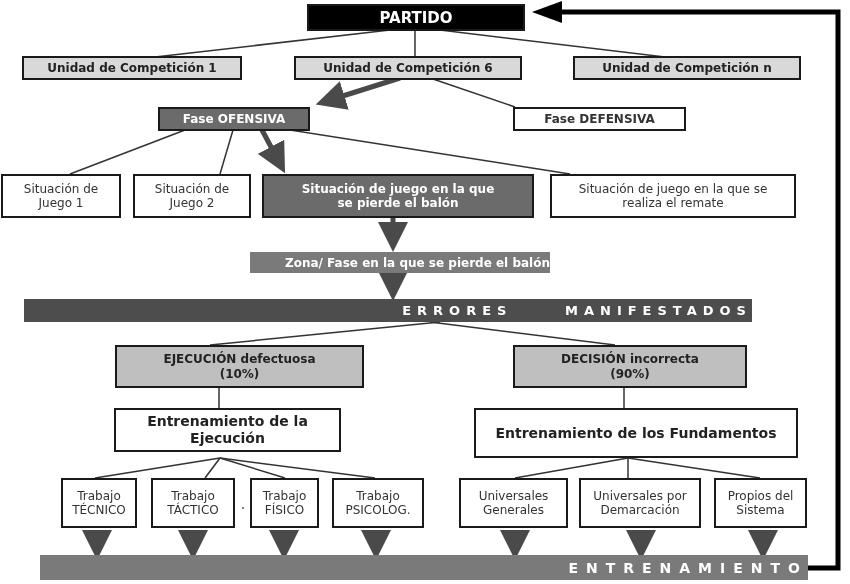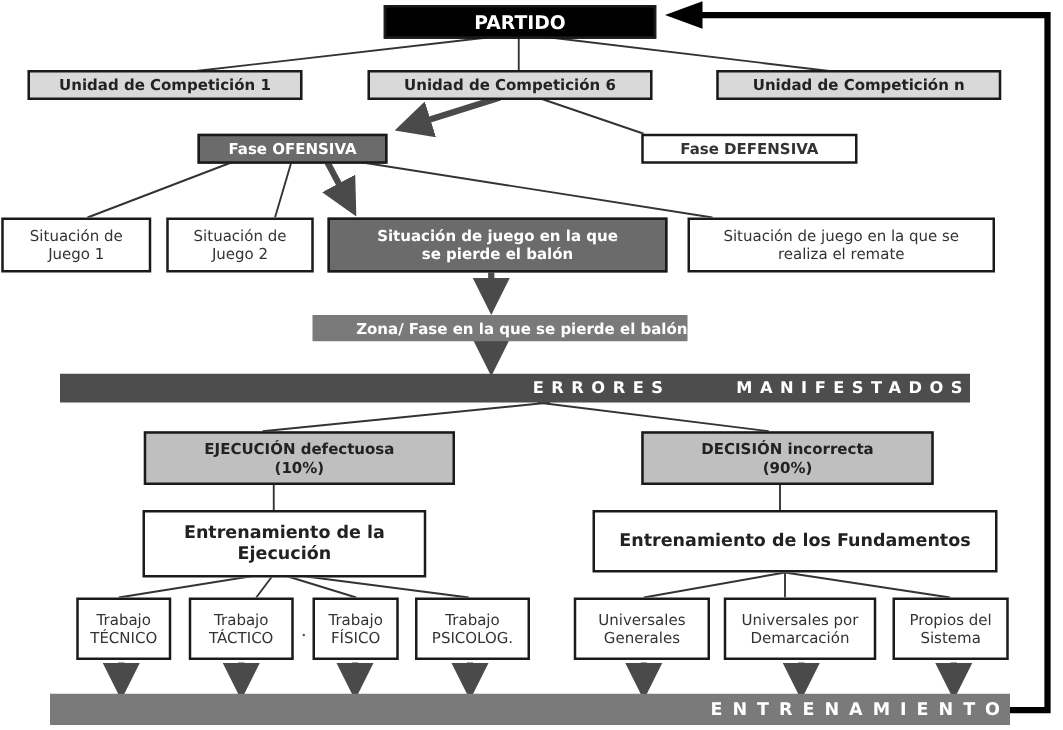--- a/index.html
+++ b/index.html
@@ -107,34 +107,34 @@
 </div>
 <div class="box white stack" style="left:550px;top:174px;width:246px;height:44px;font-size:12px;">
   <span>Situación de juego en la que se</span>
   <span>realiza el remate</span>
 </div>
 
 <div class="bar" style="left:250px;top:252px;width:300px;height:21px;background:#7a7a7a;font-size:12px;letter-spacing:0;">
   <span>Zona/ Fase en la que se pierde el balón</span>
 </div>
 
-<div class="bar" style="left:48px;top:299px;width:728px;height:23px;background:#4d4d4d;font-size:13px;white-space:pre;">
+<div class="bar" style="left:24px;top:299px;width:728px;height:23px;background:#4d4d4d;font-size:13px;white-space:pre;">
   <span>ERRORES     MANIFESTADOS</span>
 </div>
 
 <div class="box mid stack" style="left:115px;top:345px;width:249px;height:43px;font-size:12px;text-align:right;">
   <span>EJECUCIÓN defectuosa</span>
   <span>(10%)</span>
 </div>
 <div class="box mid stack" style="left:513px;top:345px;width:234px;height:43px;font-size:12px;">
   <span>DECISIÓN incorrecta</span>
   <span>(90%)</span>
 </div>
 
-<div class="box white stack" style="left:114px;top:408px;width:227px;height:54px;font-size:14px;font-weight:bold;color:#222;">
+<div class="box white stack" style="left:114px;top:408px;width:227px;height:44px;font-size:14px;font-weight:bold;color:#222;">
   <span>Entrenamiento de la</span>
   <span>Ejecución</span>
 </div>
 <div class="box white stack" style="left:474px;top:408px;width:324px;height:50px;font-size:14px;">
   <span style="font-weight:bold;color:#222;">Entrenamiento de los Fundamentos</span>
 </div>
 
 <div class="box white stack" style="left:61px;top:478px;width:76px;height:50px;font-size:12px;">
   <span>Trabajo</span>
   <span>TÉCNICO</span>

